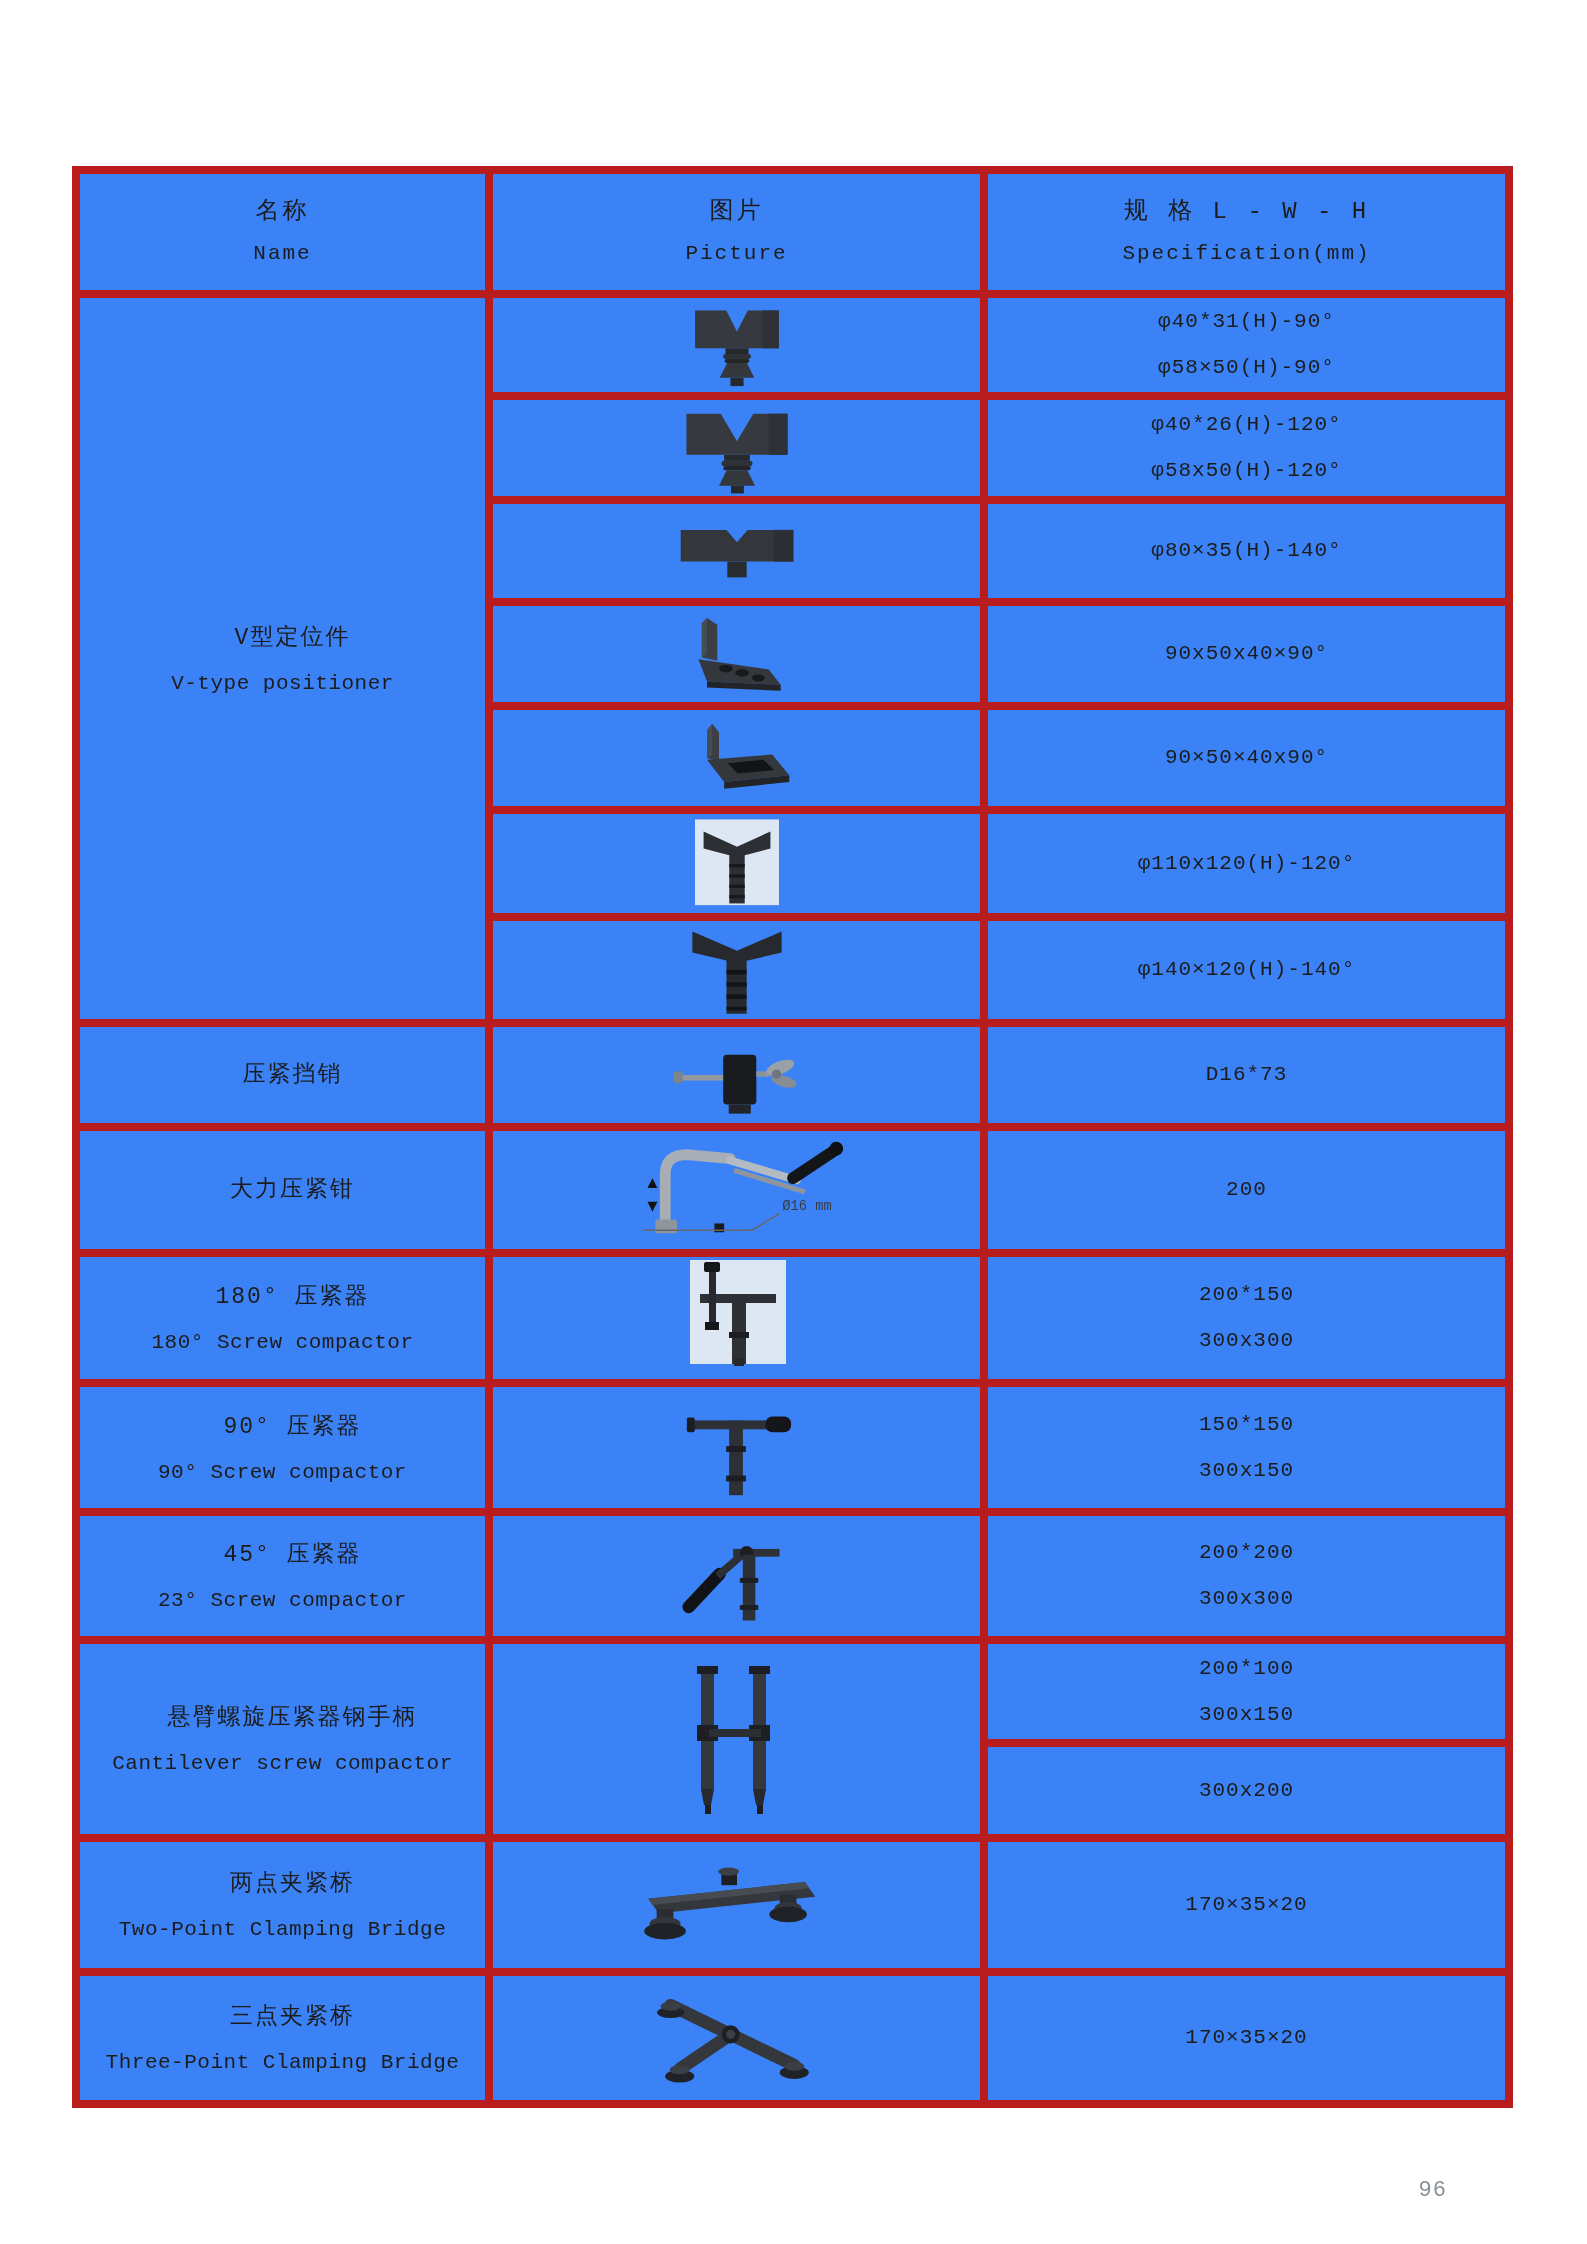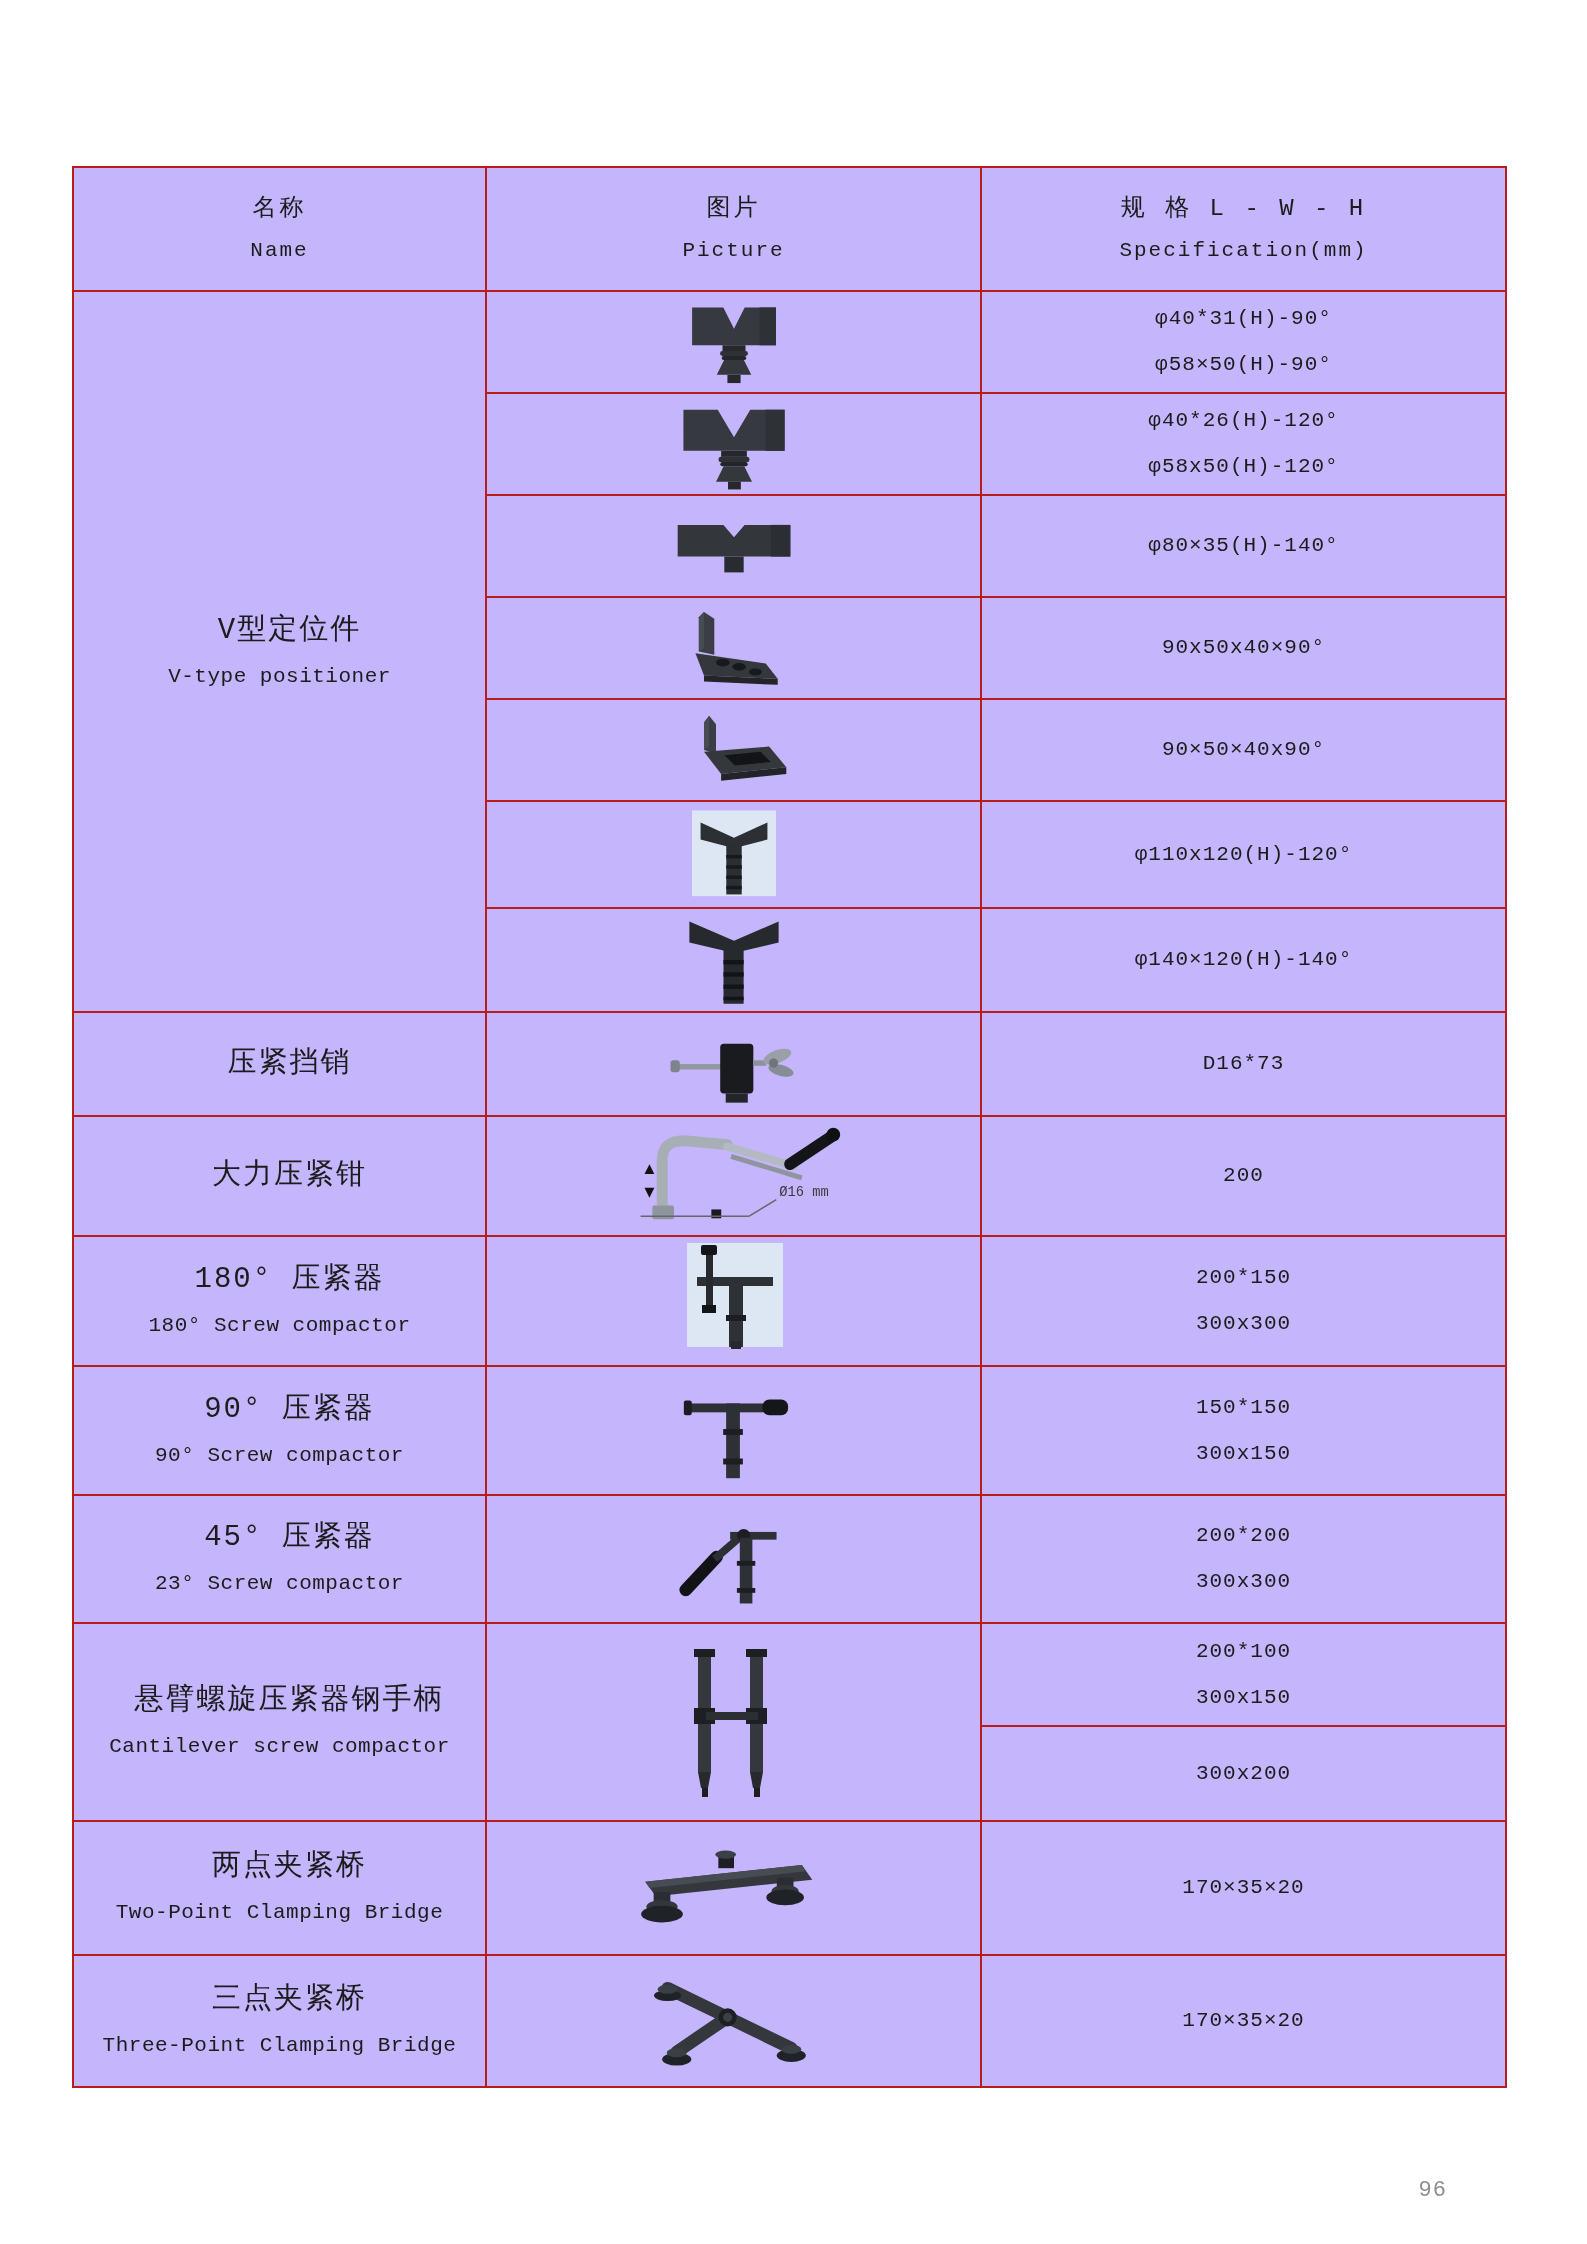--- a/index.html
+++ b/index.html
@@ -6,29 +6,29 @@
   .page{
     position:relative;width:1587px;height:2244px;background:#ffffff;
     font-family:"Liberation Mono","DejaVu Sans Mono",monospace;color:#1c1c1c;
     overflow:hidden;
   }
   table.catalog{
     position:absolute;left:72px;top:166px;width:1433px;
     border-collapse:collapse;table-layout:fixed;
   }
   table.catalog td,table.catalog th{
-    border:2px solid #b91c1c;padding:0;text-align:center;vertical-align:middle;
-    font-weight:normal;background:#c4b5fd;
+    border:8px solid #b91c1c;padding:0;text-align:center;vertical-align:middle;
+    font-weight:normal;background:#3b82f6;
   }
   col.c-name{width:413px;}
   col.c-pic{width:495px;}
   col.c-spec{width:525px;}
   .hdr-zh{font-size:24px;letter-spacing:3px;line-height:44px;}
   .hdr-en{font-size:21px;letter-spacing:2px;line-height:40px;}
-  .name-zh{font-size:29px;letter-spacing:2px;line-height:50px;padding-left:20px;}
+  .name-zh{font-size:23px;letter-spacing:2px;line-height:50px;padding-left:20px;}
   .name-en{font-size:21px;letter-spacing:0.5px;line-height:42px;}
   .spec-line{font-size:21px;letter-spacing:1px;line-height:46px;}
   .pic-wrap{display:flex;align-items:flex-start;justify-content:center;}
   svg{display:block;}
   .page-number{
     position:absolute;right:140px;top:2178px;font-size:22px;color:#8a8f94;
     letter-spacing:1px;
   }
 </style>
 </head>

